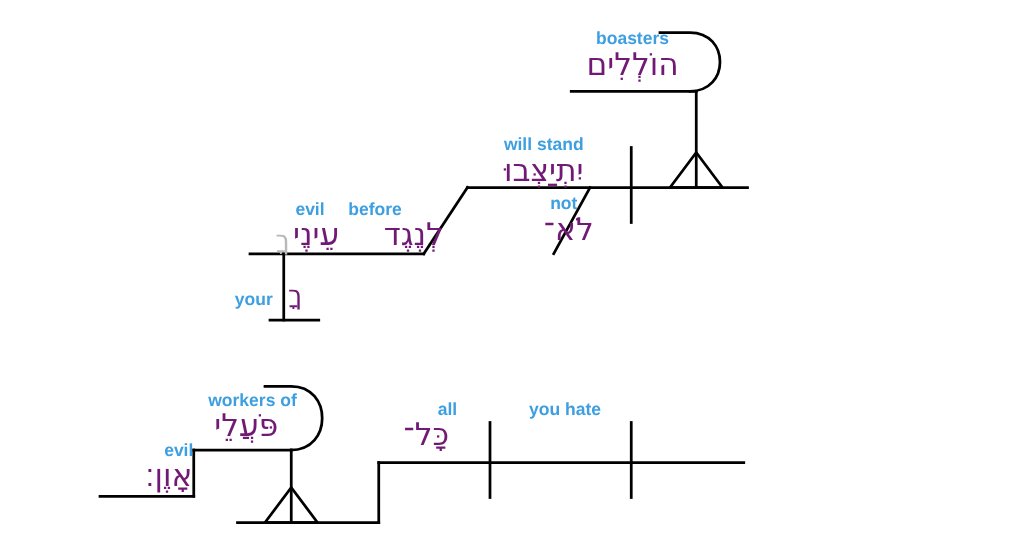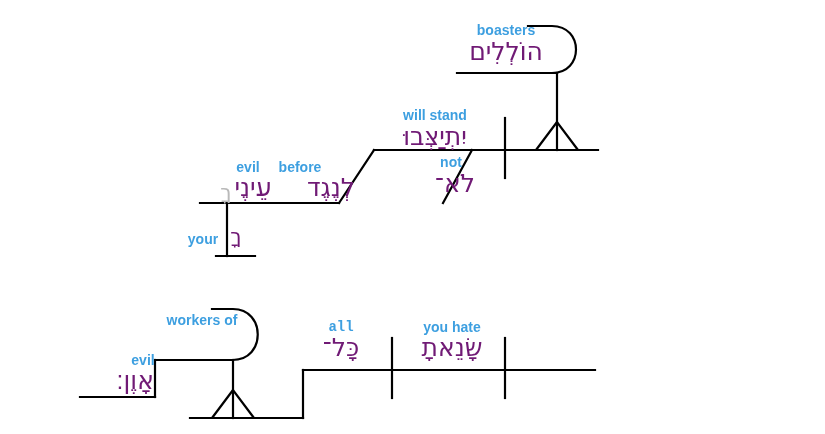--- a/index.html
+++ b/index.html
@@ -122,23 +122,23 @@
   <div class="hebrew" style="left:318px; top:174px;margin-left:13px;">לְנֶגֶד</div>
 
   <div class="gloss" style="left:248px; top:159px;">evil</div>
   <div class="hebrew" style="left:253px; top:174px;">עֵינֶי</div>
   <div class="hebrew small faded" style="left:226px; top:178px;">ךָ</div>
 
   <div class="gloss" style="left:203px; top:231px;text-align:center;">your</div>
   <div class="hebrew small" style="left:236px; top:222px;">ךָ</div>
 
   <div class="gloss" style="left:202px; top:312px;">workers of</div>
+  <div class="hebrew" style="left:197px; top:327px;">פֹּעֲלֵי</div>
 
   <div class="gloss" style="left:115px; top:352px;margin-left:28px;">evil</div>
   <div class="hebrew" style="left:114px; top:367px;margin-left:21px;">אָוֶן׃</div>
 
-  <div class="gloss" style="left:341px; top:319px;font-family:Liberation Mono, monospace;">all</div>
+  <div class="gloss" style="left:358px; top:319px;">all</div>
   <div class="hebrew" style="left:341px; top:334px;">כָּל־</div>
 
   <div class="gloss" style="left:452px; top:319px;">you hate</div>
-  <div class="hebrew" style="left:452px; top:334px;">שָׂנֵאתָ</div>
 
 </div>
 
 </body></html>

